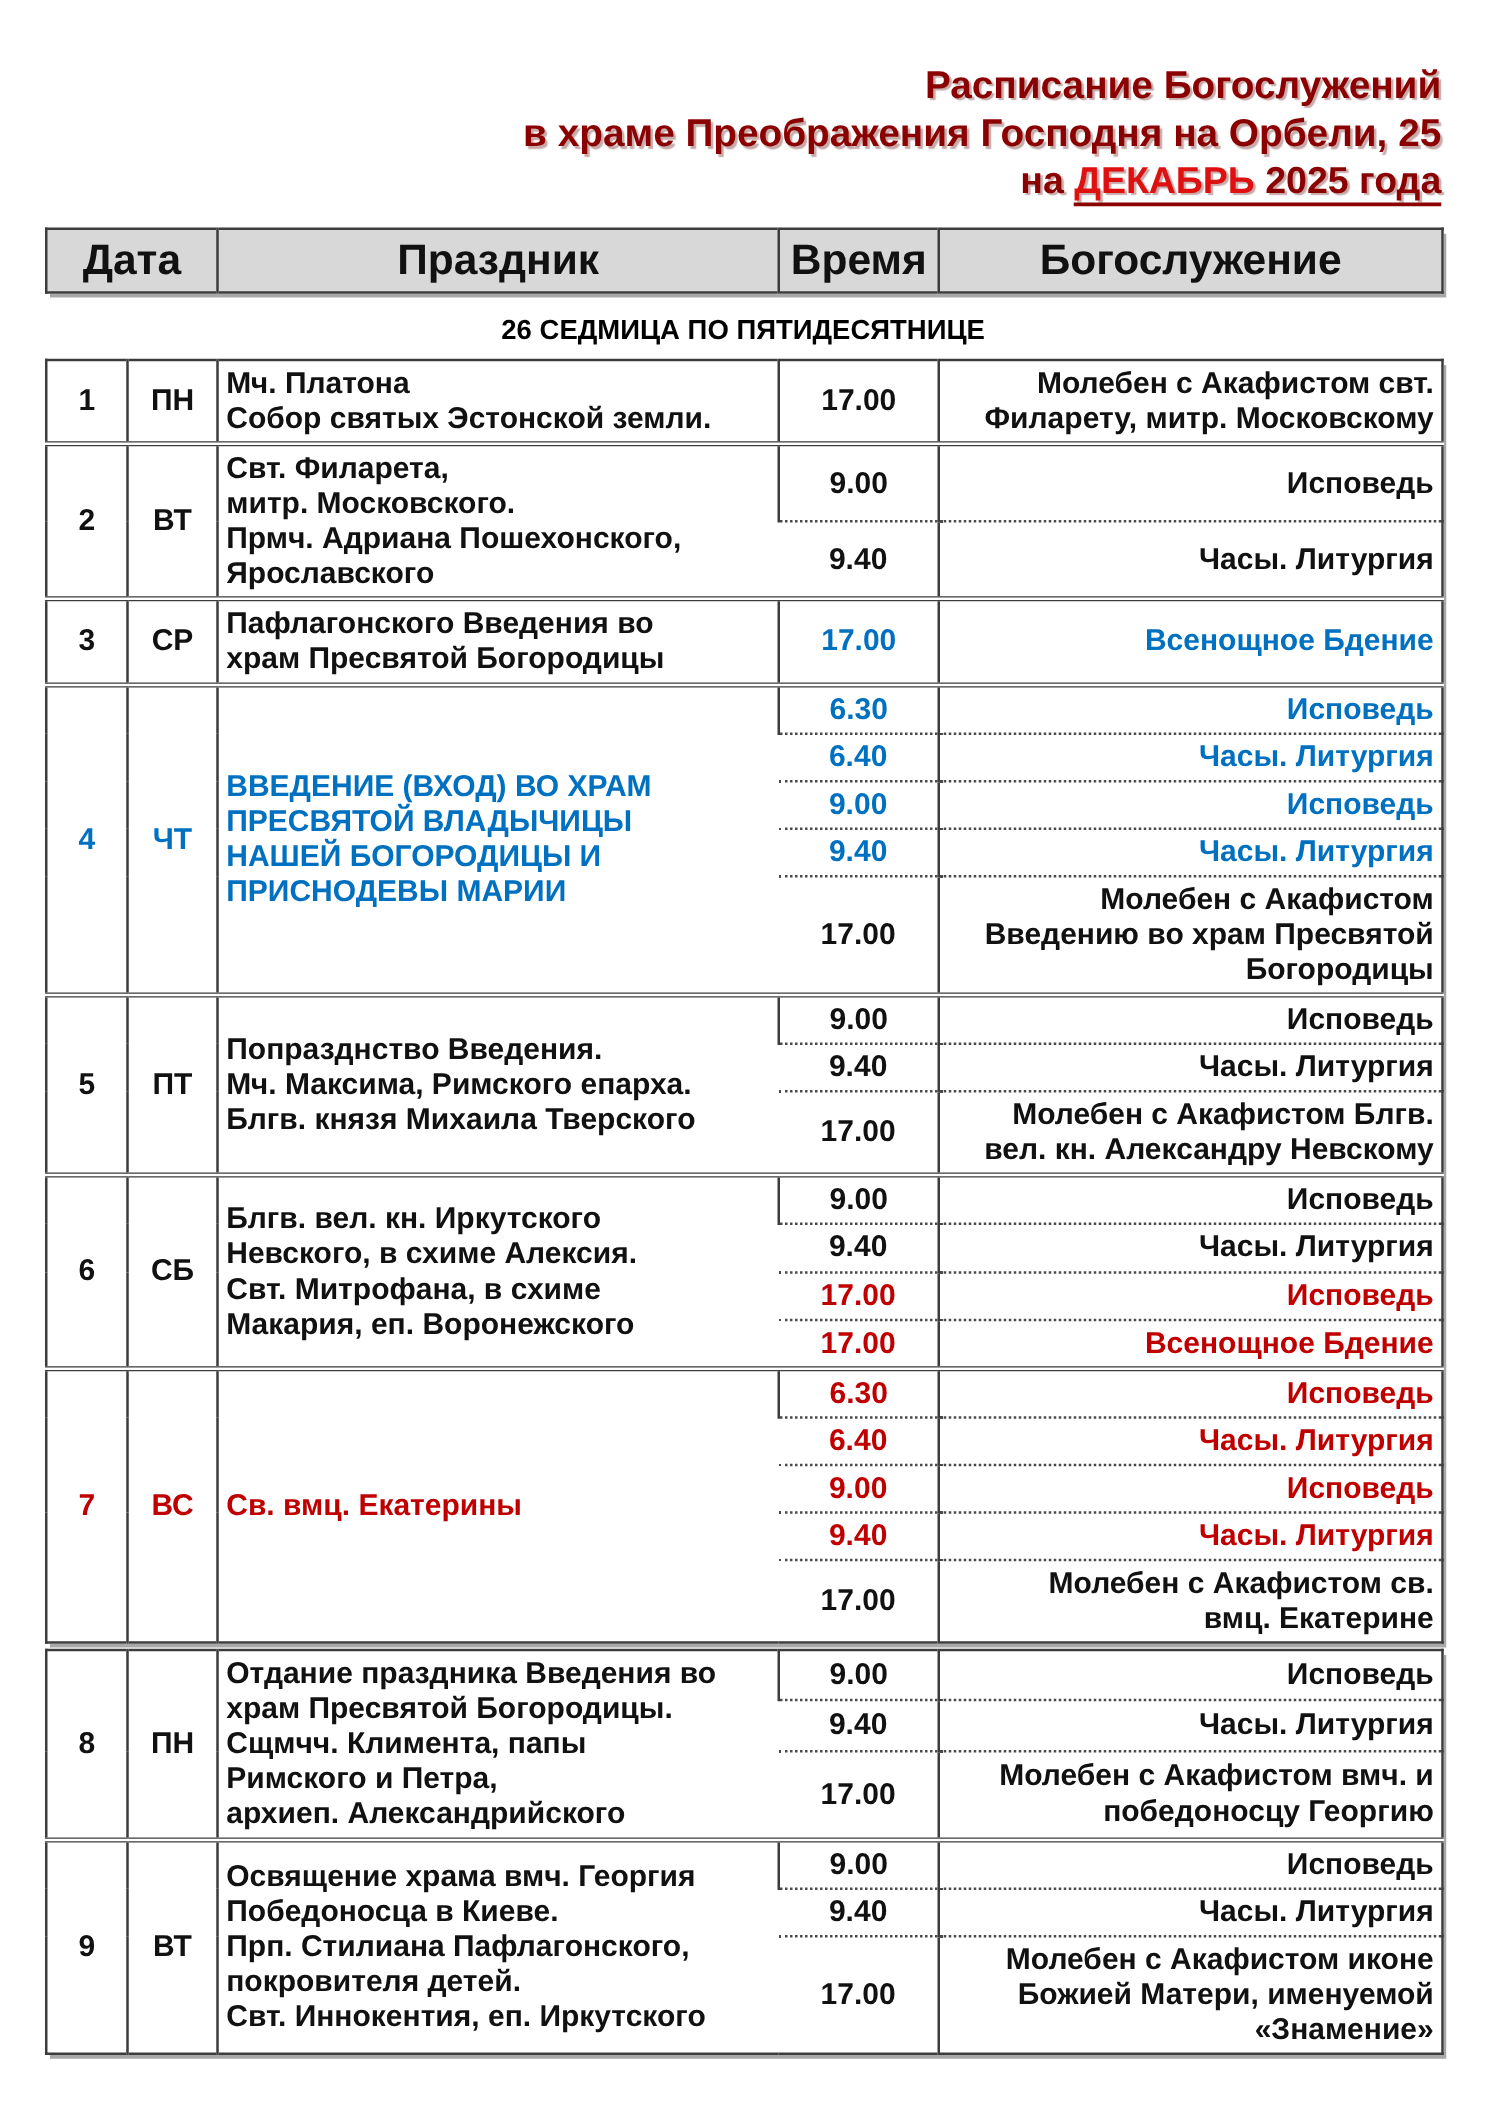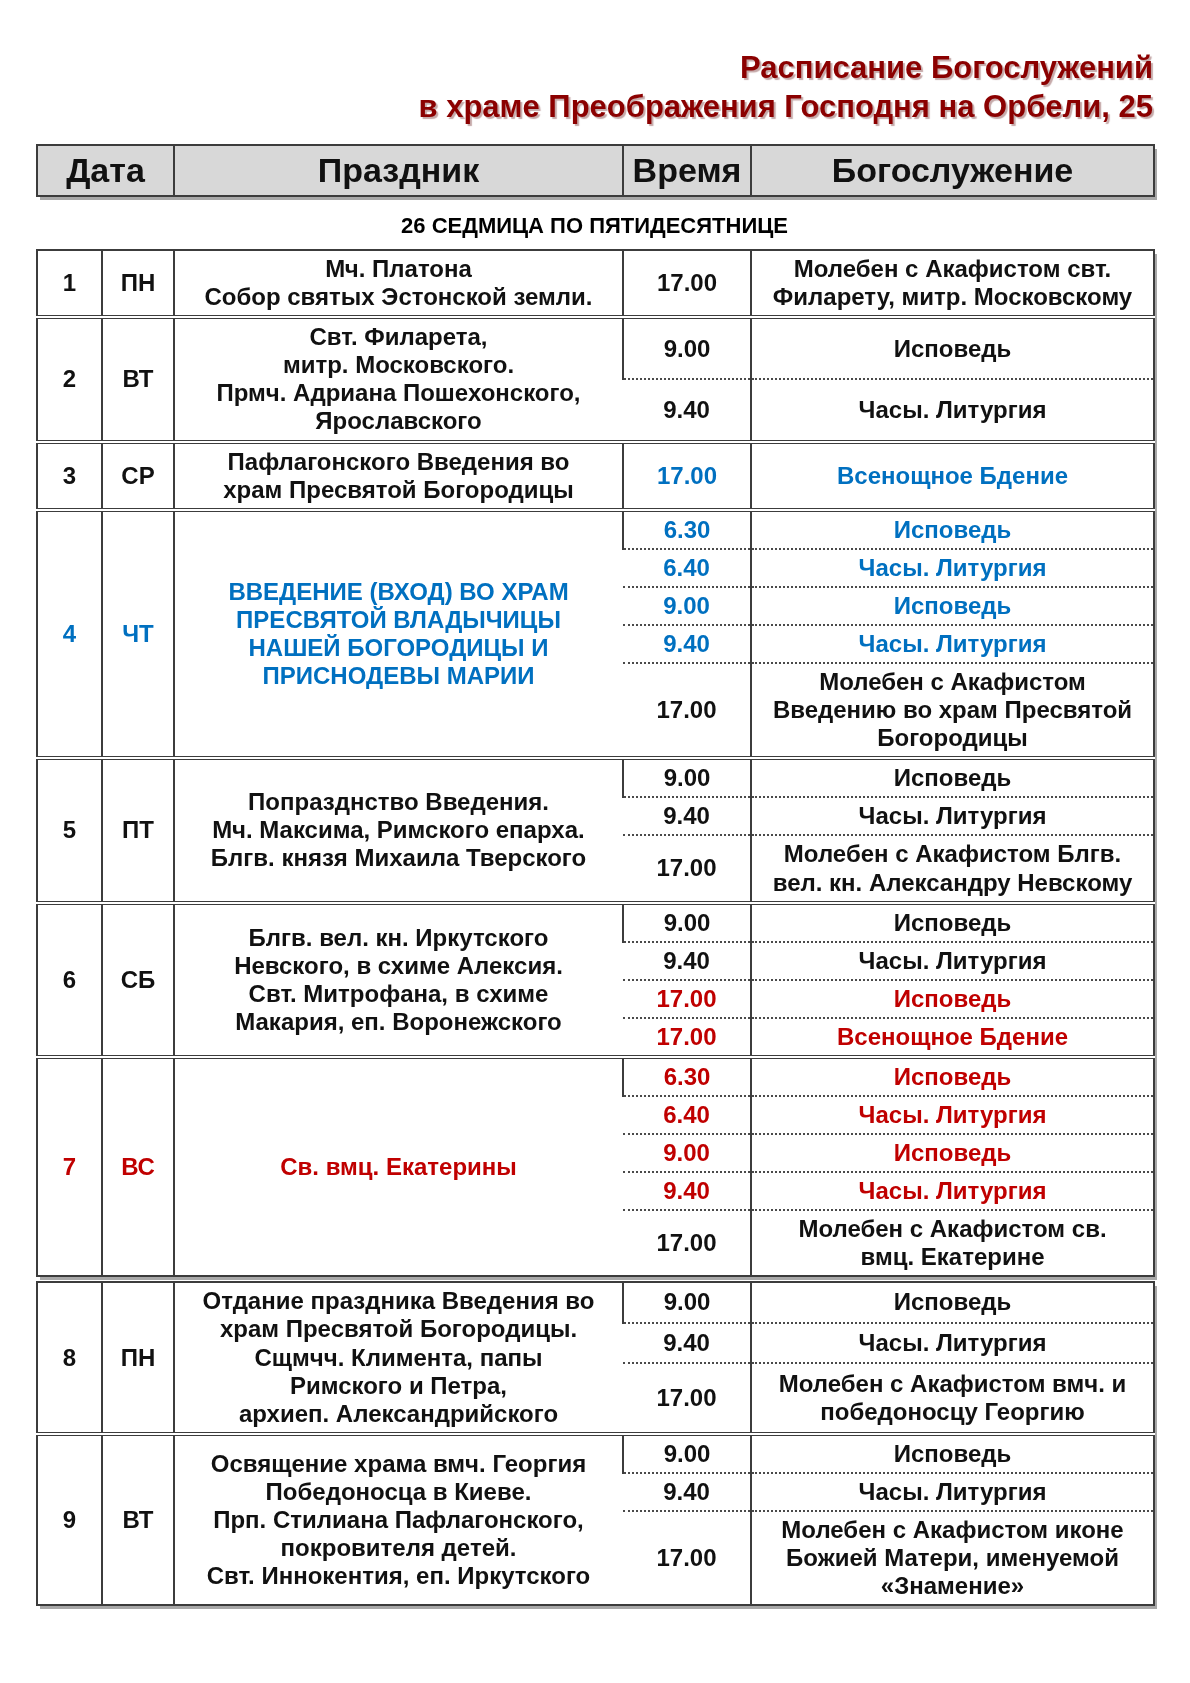--- a/index.html
+++ b/index.html
@@ -45,34 +45,35 @@
 
   table.schedule{margin-bottom:4px;}
   .schedule td{
     font-size:24px; line-height:1.17; padding:4px 6px;
     white-space:pre-line;
   }
   .schedule tr.row-start td{border-top:4px double var(--border);}
   .schedule tr:first-child td{border-top:none;}
   .schedule tr.sub td{border-top:2px dotted #4a4a4a;}
   .cell-date,.cell-day,.cell-time{text-align:center;}
-  .cell-feast{text-align:center; padding:6px 10px;}
-  .cell-service{text-align:center; padding-left:14px; padding-right:8px;}
+  .cell-feast{padding:6px 10px;}
+  .cell-service{text-align:right; padding-left:14px; padding-right:8px;}
   .c-black{color:var(--text);}
   .c-blue{color:var(--blue);}
   .c-red{color:var(--red);}
 </style>
 </head>
 <body>
 
 <div class="page">
 
   <div class="title-block">
     <div>Расписание Богослужений</div>
     <div>в храме Преображения Господня на Орбели, 25</div>
+    <div class="title-line3"><span>на </span><span class="month-underline"><span class="month">ДЕКАБРЬ</span><span> 2025 года</span></span></div>
   </div>
 
   <table class="hdr-table">
     <colgroup>
       <col style="width:137px">
         <col style="width:449px">
         <col style="width:128px">
         <col style="width:403px">
     </colgroup>
     <tbody>

